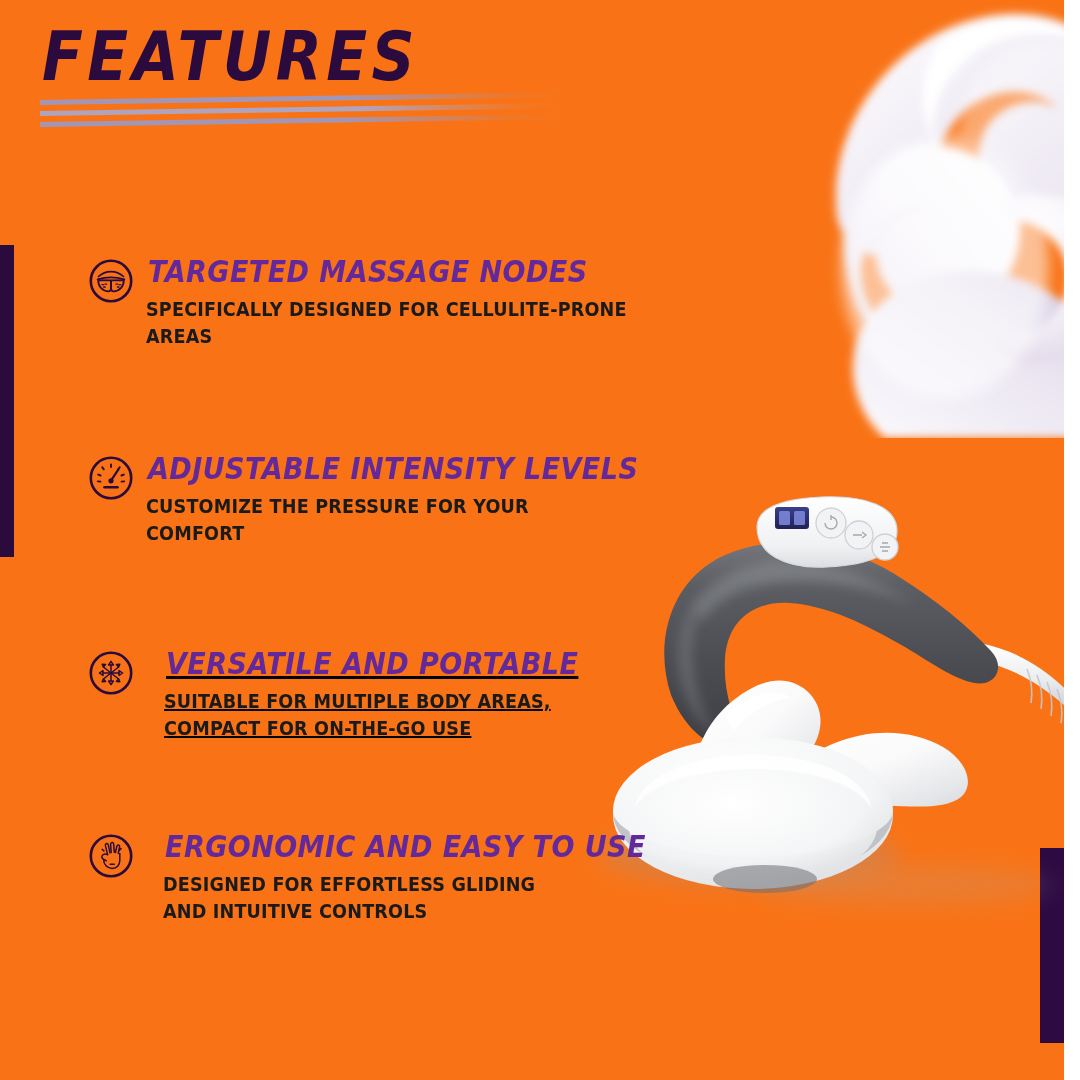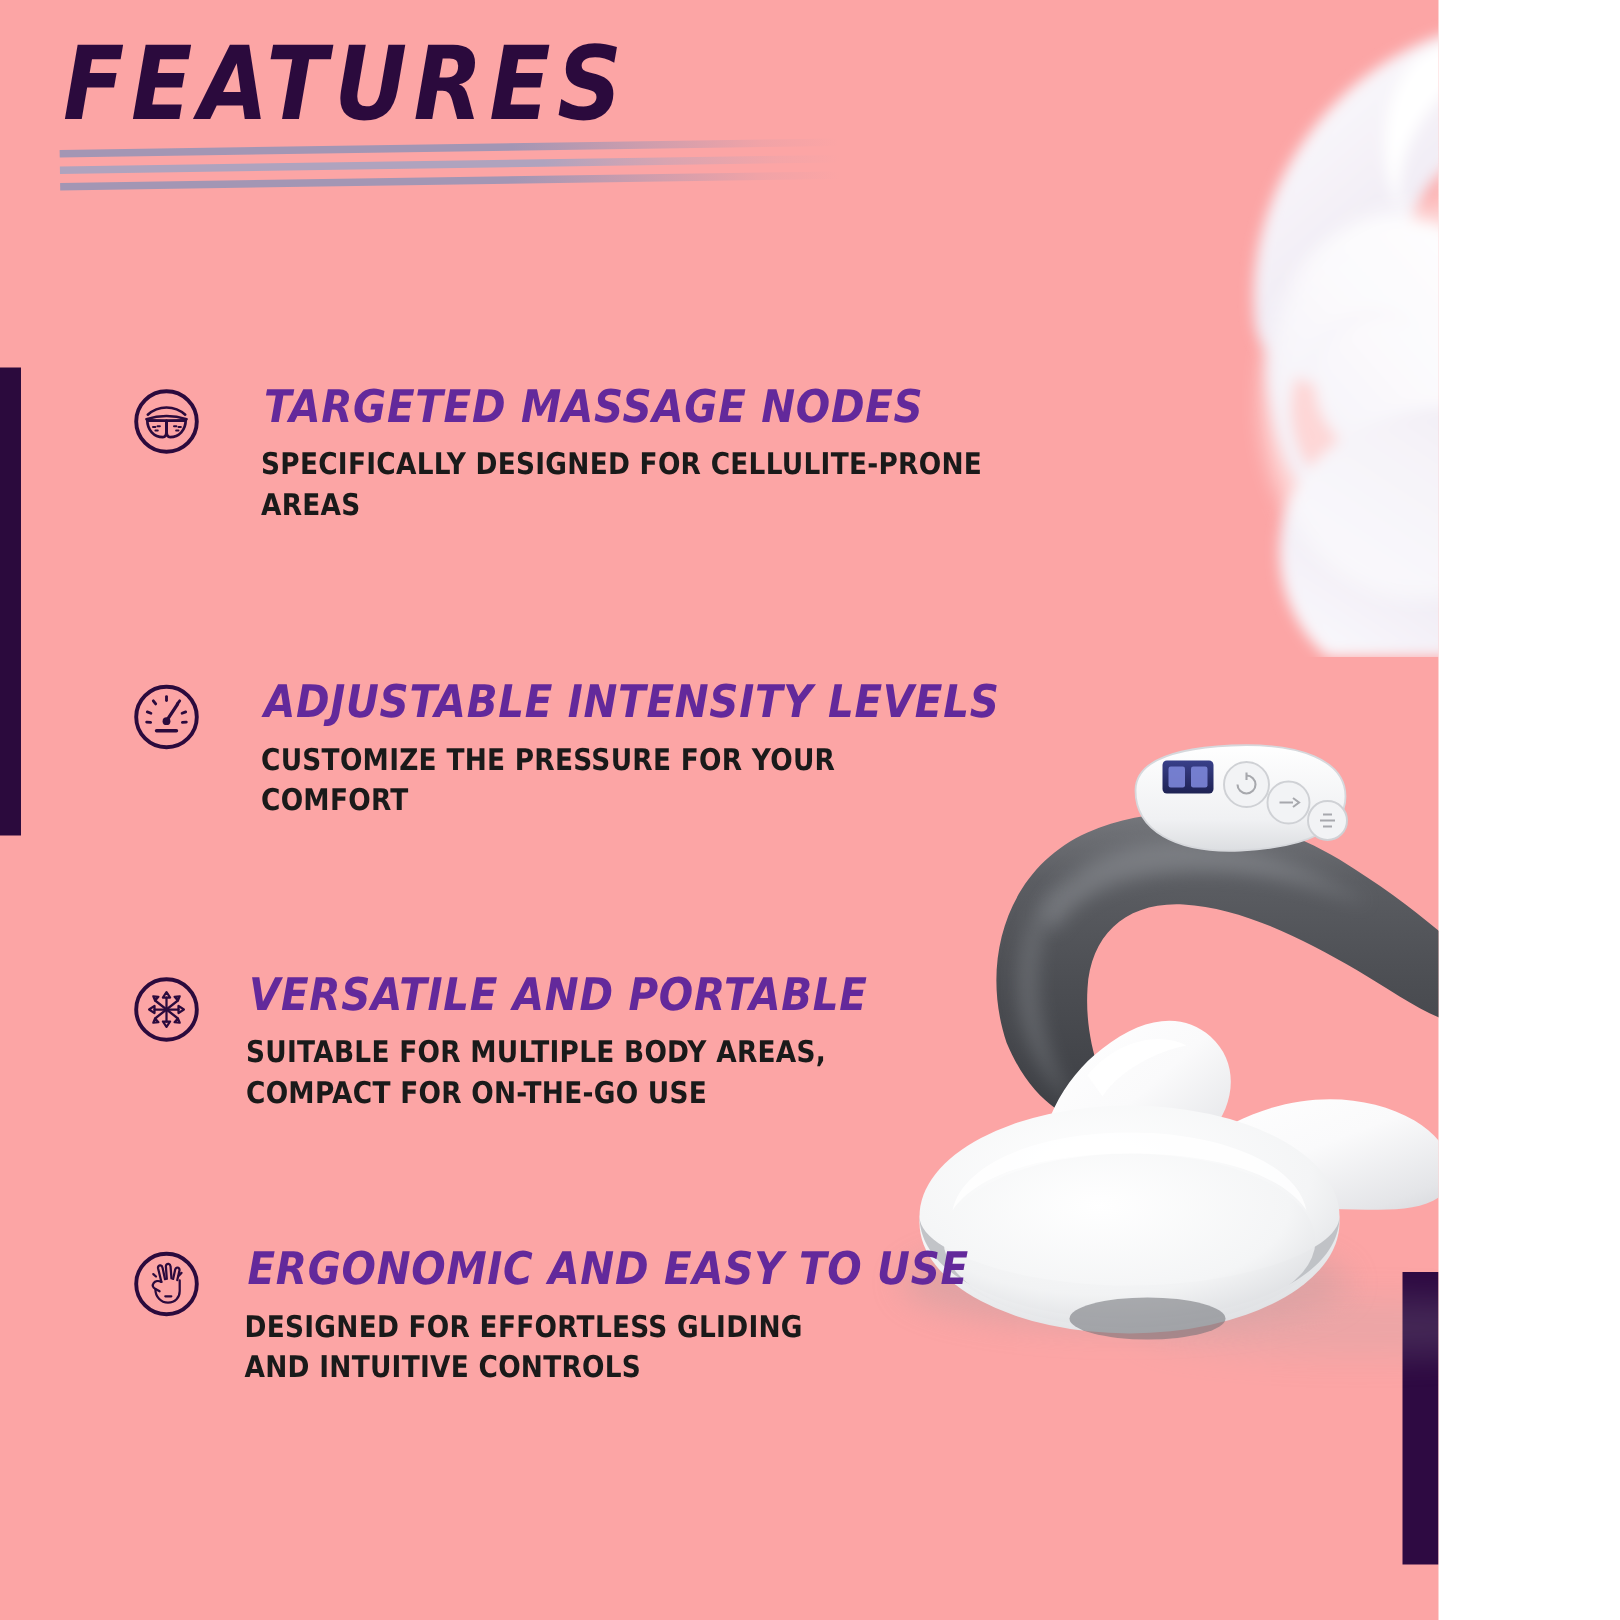--- a/index.html
+++ b/index.html
@@ -7,23 +7,23 @@
   html, body {
     width: 1080px;
     height: 1080px;
     background: #ffffff;
     font-family: "Liberation Sans", sans-serif;
     overflow: hidden;
   }
 
   #poster {
     position: relative;
-    width: 959px;
+    width: 1064px;
     height: 1080px;
-    background: #fca5a5;
+    background: #f97316;
     overflow: hidden;
   }
 
   
   .edge-bar-left {
     position: absolute;
     left: 0; top: 245px;
     width: 14px; height: 312px;
     background: #2B0A3D;
   }
@@ -103,21 +103,21 @@
   }
   .feature .icon-badge {
     position: absolute;
     left: 0; top: 0;
     width: 46px; height: 46px;
   }
   .feature .icon-badge svg { display: block; width: 46px; height: 46px; }
 
   .feature .texts {
     position: absolute;
-    left: 88px; top: -4px;
+    left: 60px; top: -4px;
     width: 545px;
   }
   .feature-heading {
     font-family: "DejaVu Sans", sans-serif;
     font-size: 30px;
     line-height: 36px;
     font-weight: 700;
     font-style: italic;
     color: #63299B;
     letter-spacing: 0.5px;
@@ -139,21 +139,21 @@
     white-space: pre-line;
   }
 
   
   #feature-0 { top: 10px; }
   #feature-1 { top: 207px; }
   #feature-2 { top: 402px; }
   #feature-3 { top: 585px; }
 
   
-  #feature-2 .texts { left: 78px; }
+  #feature-2 .texts { left: 78px; text-decoration: underline; }
   #feature-3 .texts { left: 77px; }
 </style>
 </head>
 <body>
 
 <div id="poster">
 
   <div class="edge-bar-left"></div>
   <div class="edge-bar-right"></div>
 

